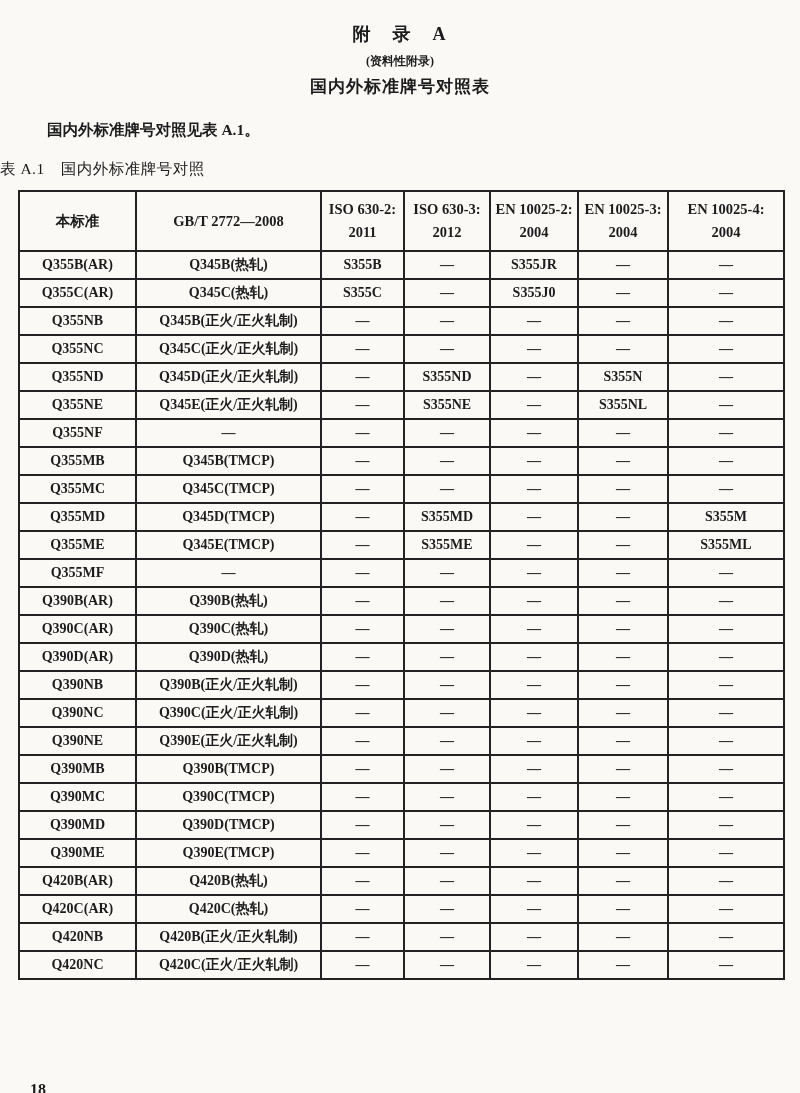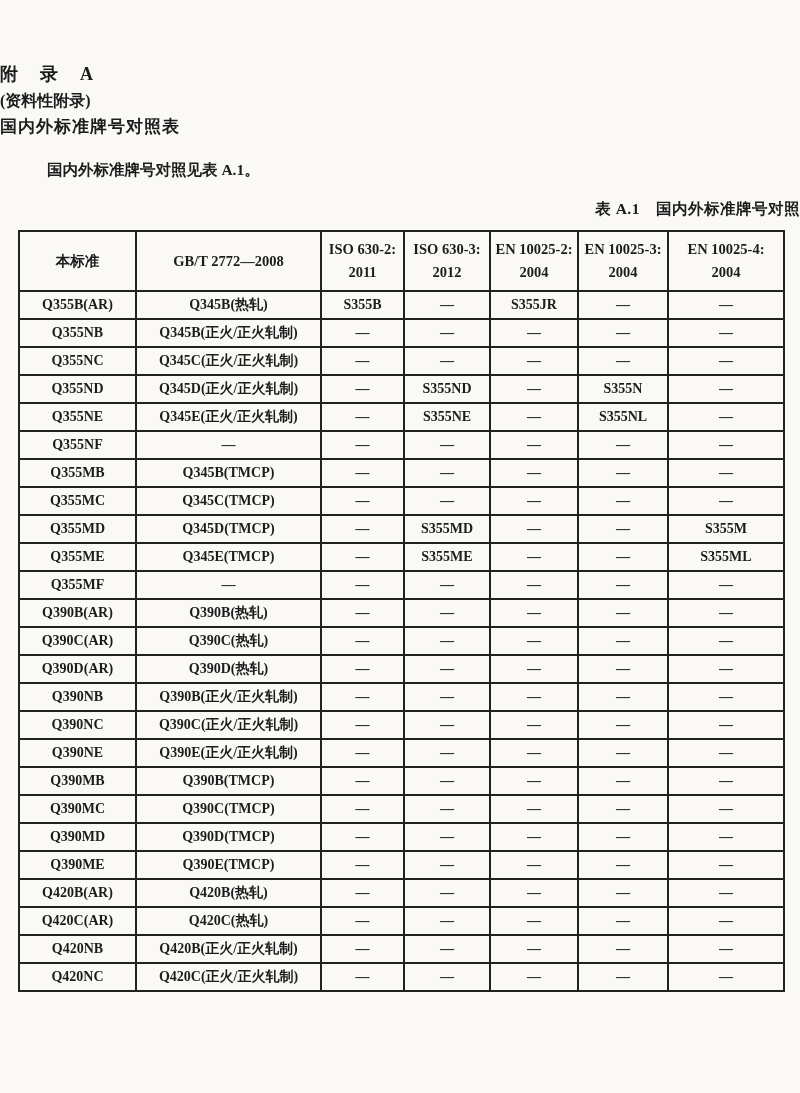--- a/index.html
+++ b/index.html
@@ -15,49 +15,49 @@
     color: #1c1c1c;
     font-family: "Liberation Serif", "DejaVu Serif", serif;
   }
   .page {
     position: relative;
     width: 800px;
     height: 1093px;
   }
   .head-block {
     padding-top: 21px;
-    margin-top: 40px;
+    text-align: center;
   }
   .h1 {
     font-size: 18px;
     font-weight: bold;
     line-height: 27px;
     letter-spacing: 2px;
   }
   .h2 {
-    font-size: 16px;
+    font-size: 12px;
     font-weight: bold;
     line-height: 26px;
   }
   .h3 {
     font-size: 17px;
     font-weight: bold;
     line-height: 26px;
     letter-spacing: 1px;
   }
   .intro {
     margin: 20px 0 0 47px;
     font-size: 15.5px;
     font-weight: 600;
   }
   .caption {
     margin-top: 18px;
-    text-align: right;
+    text-align: left;
     font-size: 15.5px;
-    font-weight: bold;
+    font-weight: normal;
     letter-spacing: 0.5px;
   }
   table.cmp {
     position: absolute;
     left: 18px;
     top: 178px;
     border-collapse: collapse;
     table-layout: fixed;
     width: 765px;
     background: transparent;
@@ -143,20 +143,29 @@
         <tr>
           <td>Q355B(AR)</td>
           <td>Q345B(热轧)</td>
           <td>S355B</td>
           <td>—</td>
           <td>S355JR</td>
           <td>—</td>
           <td>—</td>
         </tr>
         <tr>
+          <td>Q355C(AR)</td>
+          <td>Q345C(热轧)</td>
+          <td>S355C</td>
+          <td>—</td>
+          <td>S355J0</td>
+          <td>—</td>
+          <td>—</td>
+        </tr>
+        <tr>
           <td>Q355NB</td>
           <td>Q345B(正火/正火轧制)</td>
           <td>—</td>
           <td>—</td>
           <td>—</td>
           <td>—</td>
           <td>—</td>
         </tr>
         <tr>
           <td>Q355NC</td>

